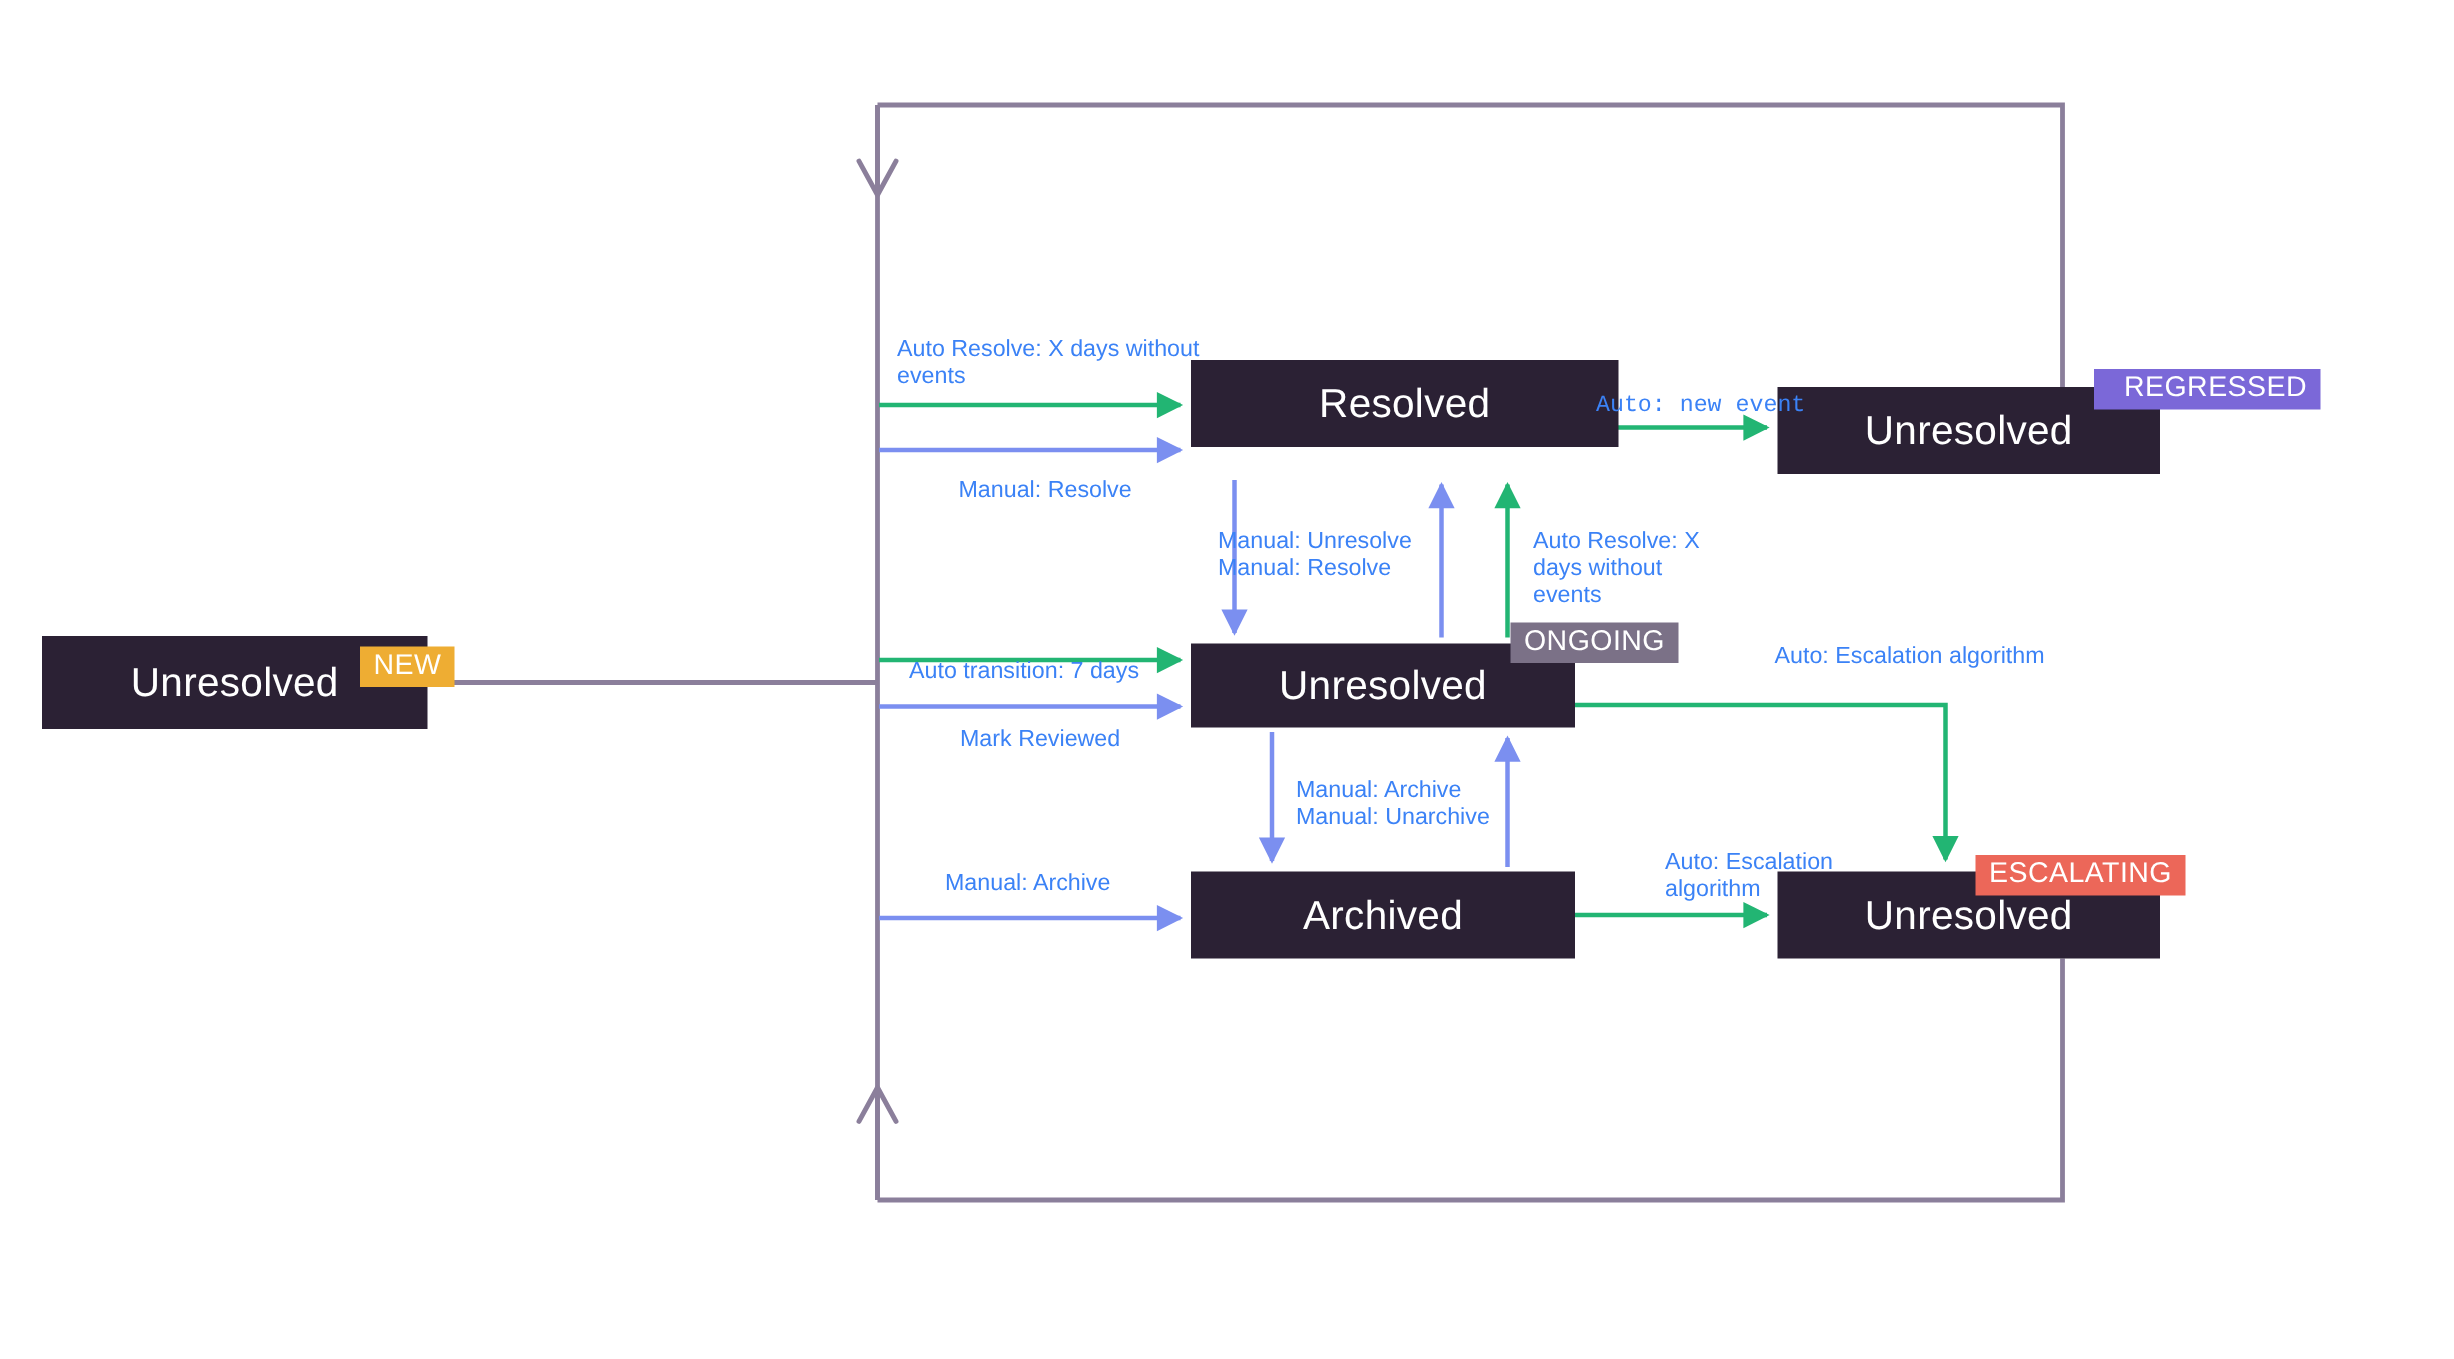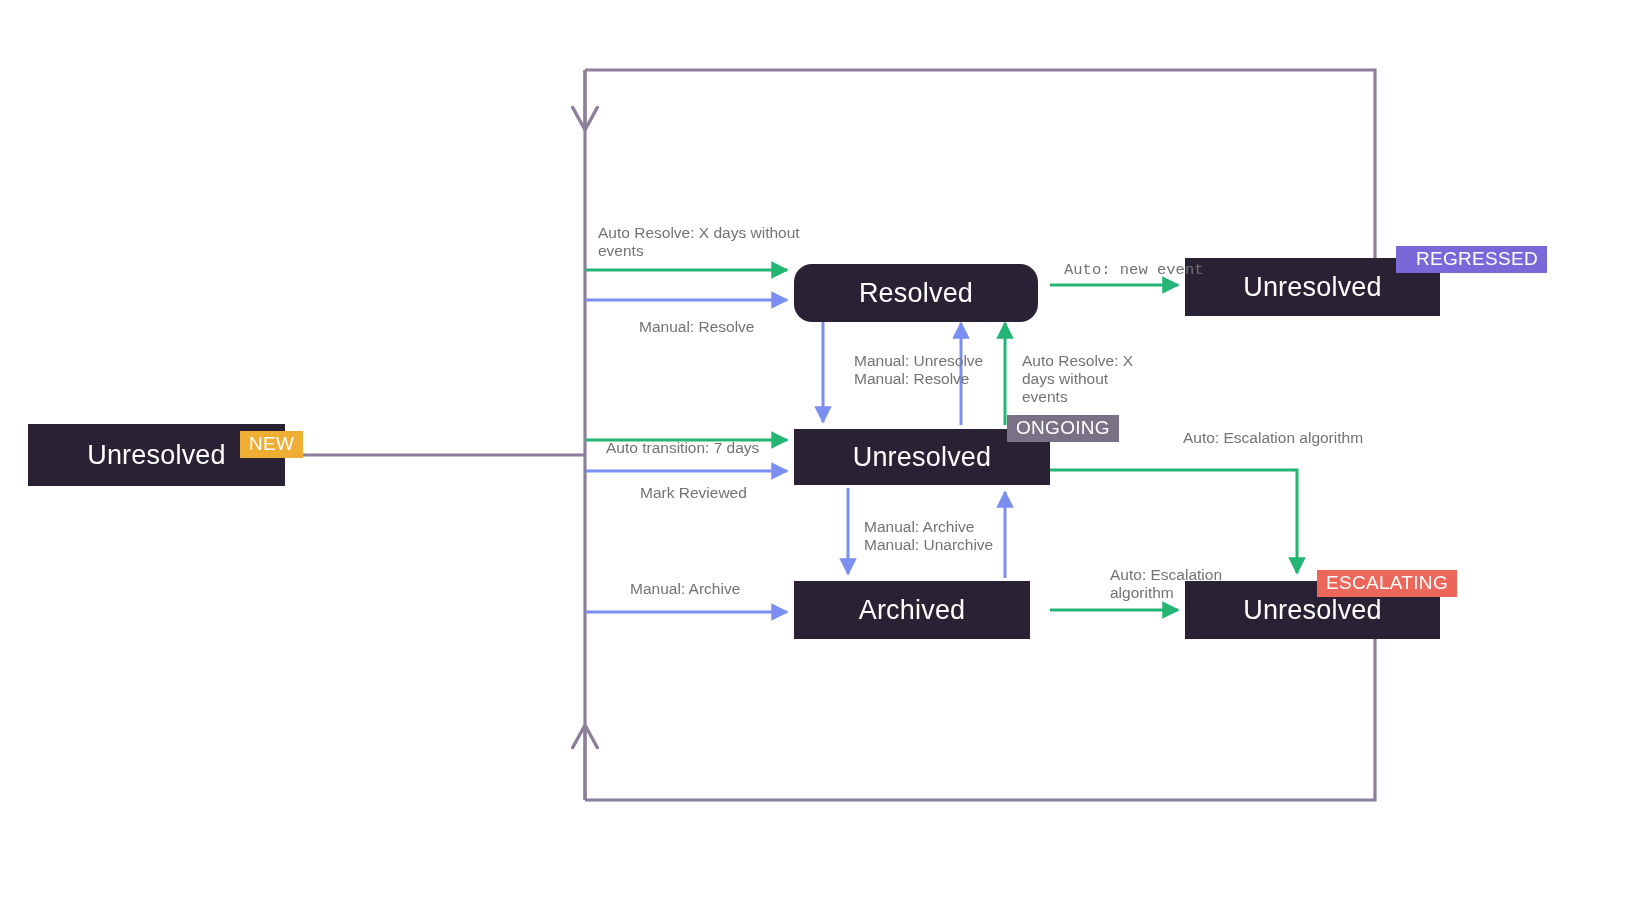--- a/index.html
+++ b/index.html
@@ -48,21 +48,21 @@
     white-space: nowrap;
     z-index: 5;
     line-height: 1.05;
   }
   .badge-new { background: #eead33; margin-top: 13px; }
   .badge-ongoing { background: #7b7187; }
   .badge-regressed { background: #7b68d8; }
   .badge-escalating { background: #ec6759; }
   .edge-label {
     position: absolute;
-    color: #737373;
+    color: #3b82f6;
     font-size: 15.5px;
     line-height: 18px;
     white-space: pre-line;
     z-index: 4;
   }
 </style>
 </head>
 <body>
 
 <div id="canvas">
@@ -123,29 +123,29 @@
       <path d="M 848 488 L 848 574" marker-end="url(#arrow-blue)"></path>
 
       <path d="M 1005 578 L 1005 492" marker-end="url(#arrow-blue)"></path>
     </g>
   </svg>
 
   <div class="node" style="left:28px;top:424px;width:257px;height:62px;">
     <span>Unresolved</span>
   </div>
 
-  <div class="node" style="left:794px;top:264px;width:244px;height:58px;border-radius:18px;">
+  <div class="node" style="left:794px;top:240px;width:285px;height:58px;">
     <span>Resolved</span>
   </div>
 
   <div class="node" style="left:794px;top:429px;width:256px;height:56px;">
     <span>Unresolved</span>
   </div>
 
-  <div class="node" style="left:794px;top:581px;width:236px;height:58px;">
+  <div class="node" style="left:794px;top:581px;width:256px;height:58px;">
     <span>Archived</span>
   </div>
 
   <div class="node" style="left:1185px;top:258px;width:255px;height:58px;">
     <span>Unresolved</span>
   </div>
 
   <div class="node" style="left:1185px;top:581px;width:255px;height:58px;">
     <span>Unresolved</span>
   </div>
@@ -166,21 +166,21 @@
     <span>ESCALATING</span>
   </div>
 
   <div class="edge-label" style="left:598px;top:224px;">Auto Resolve: X days without
 events</div>
 
   <div class="edge-label" style="left:639px;top:318px;">Manual: Resolve</div>
 
   <div class="edge-label" style="left:1064px;top:261px;font-family:Liberation Mono, monospace;">Auto: new event</div>
 
-  <div class="edge-label" style="left:854px;top:352px;">Manual: Unresolve
+  <div class="edge-label" style="left:812px;top:352px;">Manual: Unresolve
 Manual: Resolve</div>
 
   <div class="edge-label" style="left:1022px;top:352px;">Auto Resolve: X
 days without
 events</div>
 
   <div class="edge-label" style="left:606px;top:411px;margin-top:28px;">Auto transition: 7 days</div>
 
   <div class="edge-label" style="left:1183px;top:429px;">Auto: Escalation algorithm</div>
 

